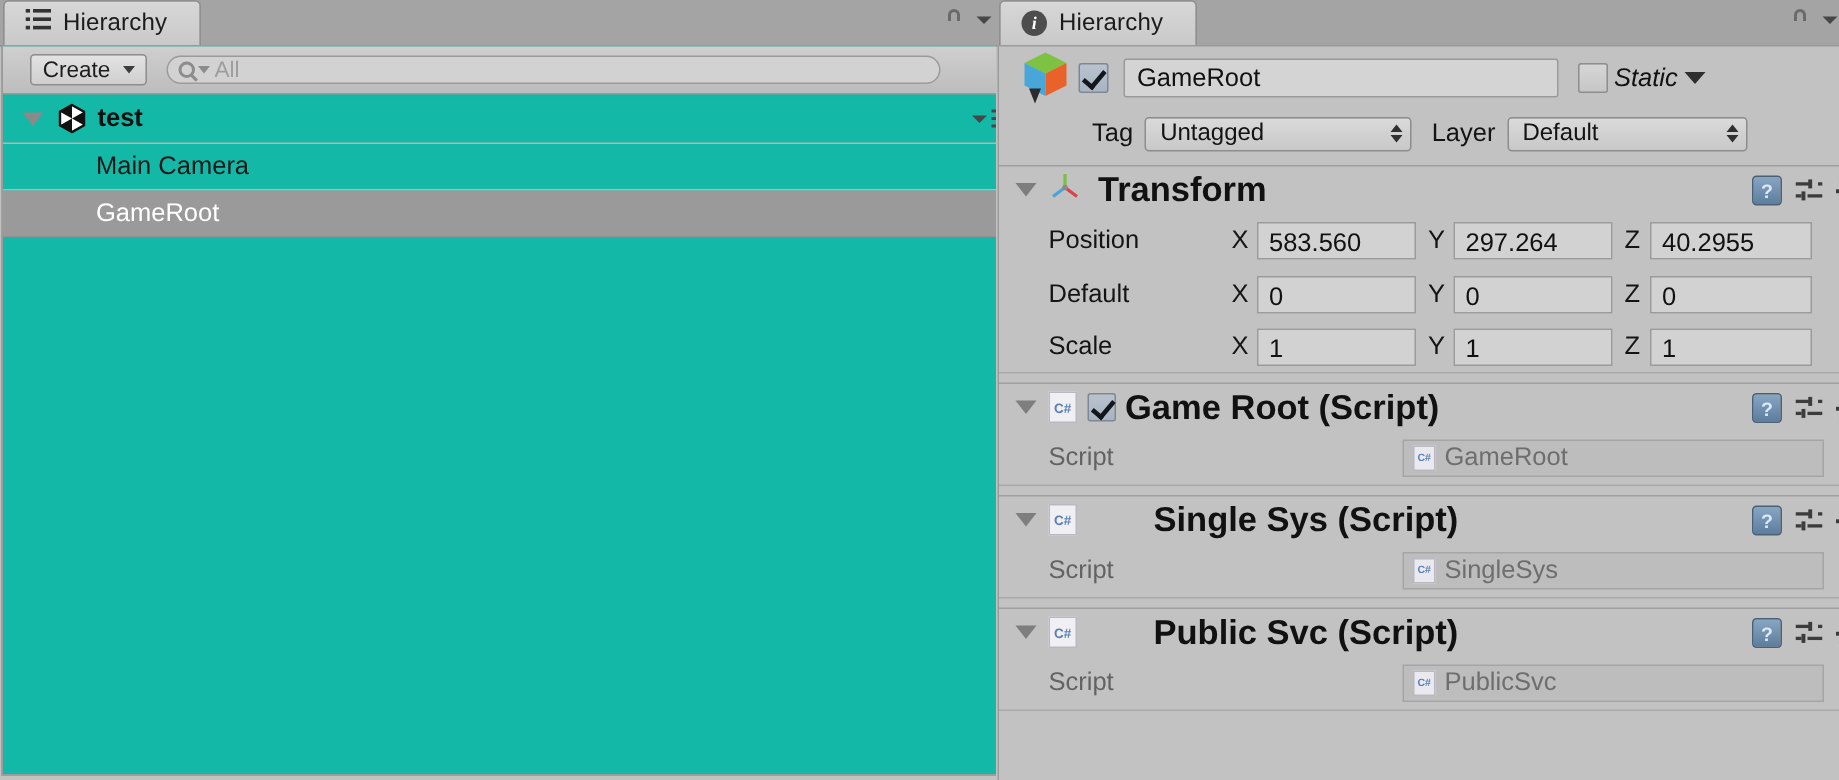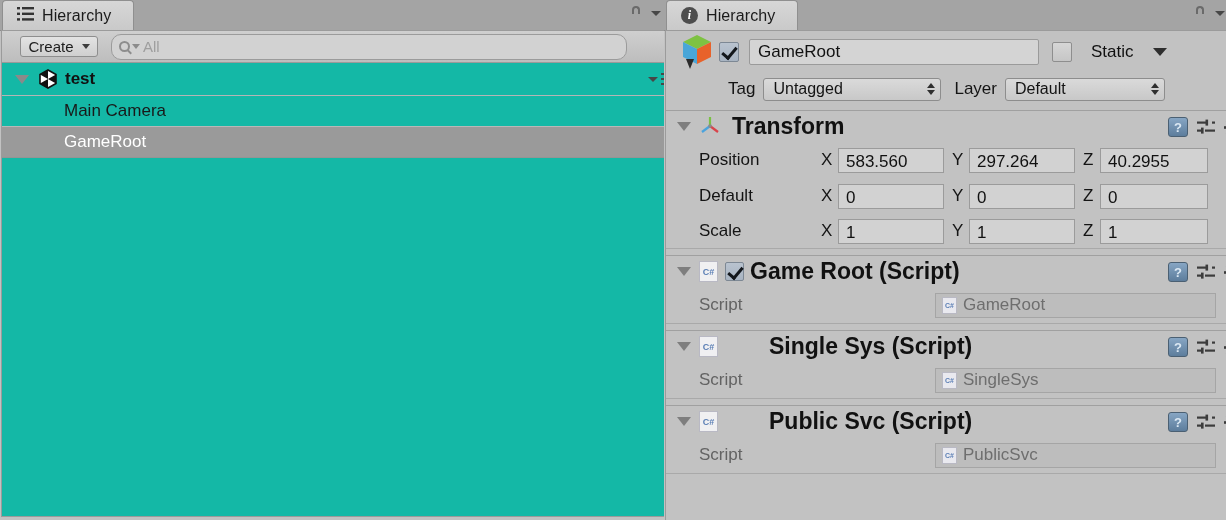--- a/index.html
+++ b/index.html
@@ -86,21 +86,21 @@
     border: 1px solid #8e8e8e; border-radius: 3px;
     font-size: 15px; color: #1d1d1d;
     box-sizing: border-box;
   }
   .create-btn .caret {
     width: 0; height: 0;
     border-left: 4px solid transparent; border-right: 4px solid transparent;
     border-top: 5px solid #3d3d3d;
   }
   .search-wrap {
-    margin-left: 13px; height: 26px; width: 516px;
+    margin-left: 13px; height: 19px; width: 516px;
     background: #d2d2d2;
     border: 1px solid #9b9b9b;
     border-radius: 10px;
     display: flex; align-items: center;
     box-sizing: border-box;
   }
   .search-glass {
     position: relative; width: 11px; height: 11px; margin-left: 7px;
     border: 2px solid #8d8d8d; border-radius: 50%;
     box-sizing: border-box; flex: none;
@@ -178,21 +178,21 @@
     background: linear-gradient(#d6d6d6, #c6c6c6);
     border: 1px solid #8e8e8e;
   }
   .name-field {
     margin-left: 10px; height: 26px; width: 290px;
     background: #d4d4d4; border: 1px solid #9a9a9a; border-radius: 2px;
     display: flex; align-items: center; padding-left: 8px;
     font-size: 17px; color: #111;
     box-sizing: border-box;
   }
-  .static-wrap { display: flex; align-items: center; gap: 19px; margin-left: 13px; }
+  .static-wrap { display: flex; align-items: center; gap: 4px; margin-left: 13px; font-style: italic; }
   .static-label { font-size: 17px; color: #111; }
   .big-caret {
     width: 0; height: 0;
     border-left: 7px solid transparent; border-right: 7px solid transparent;
     border-top: 8px solid #2e2e2e;
   }
   .go-row2 { display: flex; align-items: center; height: 28px; margin-top: 8px; padding-left: 62px; }
   .field-label { font-size: 17px; color: #141414; }
   .popup {
     height: 23px; background: linear-gradient(#dadada, #c8c8c8);

